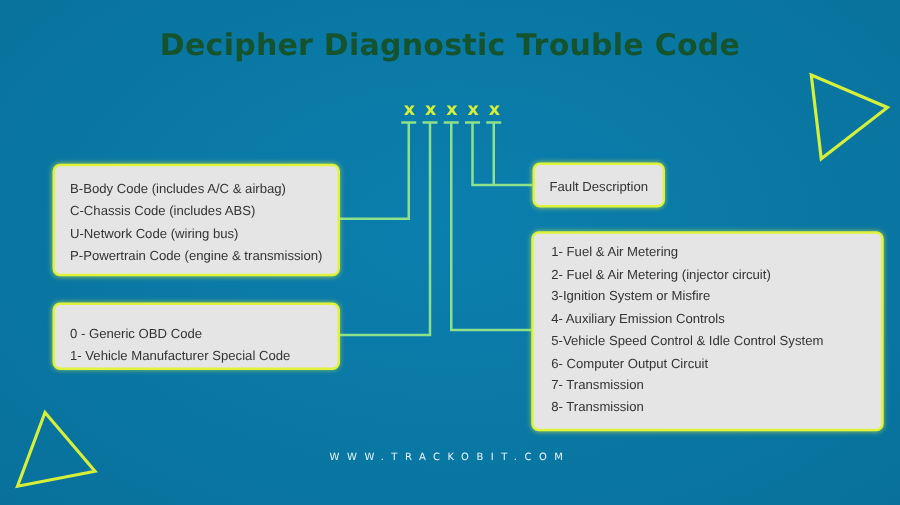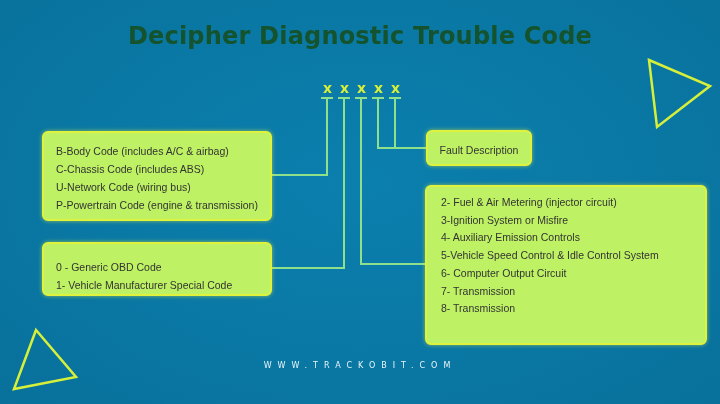--- a/index.html
+++ b/index.html
@@ -16,21 +16,21 @@
   .xs {
     position: absolute; top: 80px; left: 319px;
     display: flex; gap: 0;
   }
   .xs span {
     width: 17px; text-align: center; color: #d6f03a; font-weight: bold;
     font-size: 14px; font-family: "DejaVu Sans", sans-serif;
   }
   svg.lines { position: absolute; left: 0; top: 0; }
   .box {
-    position: absolute; background: #bef264; border: 2px solid #dff23c;
+    position: absolute; background: #e5e5e5; border: 2px solid #dff23c;
     border-radius: 6px; box-sizing: border-box;
     box-shadow: 0 0 4px rgba(220,240,60,0.6);
     color: #333; font-size: 10.5px;
   }
   .box .line { line-height: 18px; white-space: nowrap; }
   #box-type { left: 42px; top: 131px; width: 230px; height: 90px; padding: 9px 12px; }
   #box-oem { left: 42px; top: 242px; width: 230px; height: 54px; padding: 14px 12px; }
   #box-fault { left: 426px; top: 130px; width: 106px; height: 36px; padding: 9px 10px; text-align: center; }
   #box-systems { left: 425px; top: 185px; width: 282px; height: 160px; padding: 7px 14px; }
   #box-systems .line { line-height: 17.7px; }
@@ -86,20 +86,21 @@
 <div class="box" id="box-oem">
   <div class="line">0 - Generic OBD Code</div>
   <div class="line">1- Vehicle Manufacturer Special Code</div>
 </div>
 
 <div class="box" id="box-fault">
   <div class="line">Fault Description</div>
 </div>
 
 <div class="box" id="box-systems">
+  <div class="line">1- Fuel &amp; Air Metering</div>
   <div class="line">2- Fuel &amp; Air Metering (injector circuit)</div>
   <div class="line">3-Ignition System or Misfire</div>
   <div class="line">4- Auxiliary Emission Controls</div>
   <div class="line">5-Vehicle Speed Control &amp; Idle Control System</div>
   <div class="line">6- Computer Output Circuit</div>
   <div class="line">7- Transmission</div>
   <div class="line">8- Transmission</div>
 </div>
 
 <div class="footer">WWW.TRACKOBIT.COM</div>

